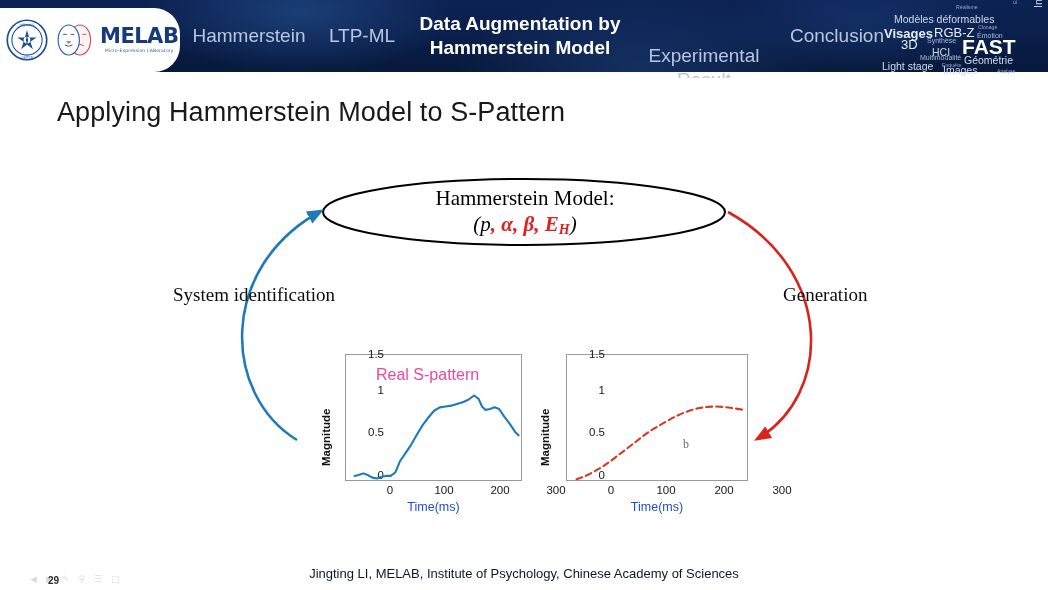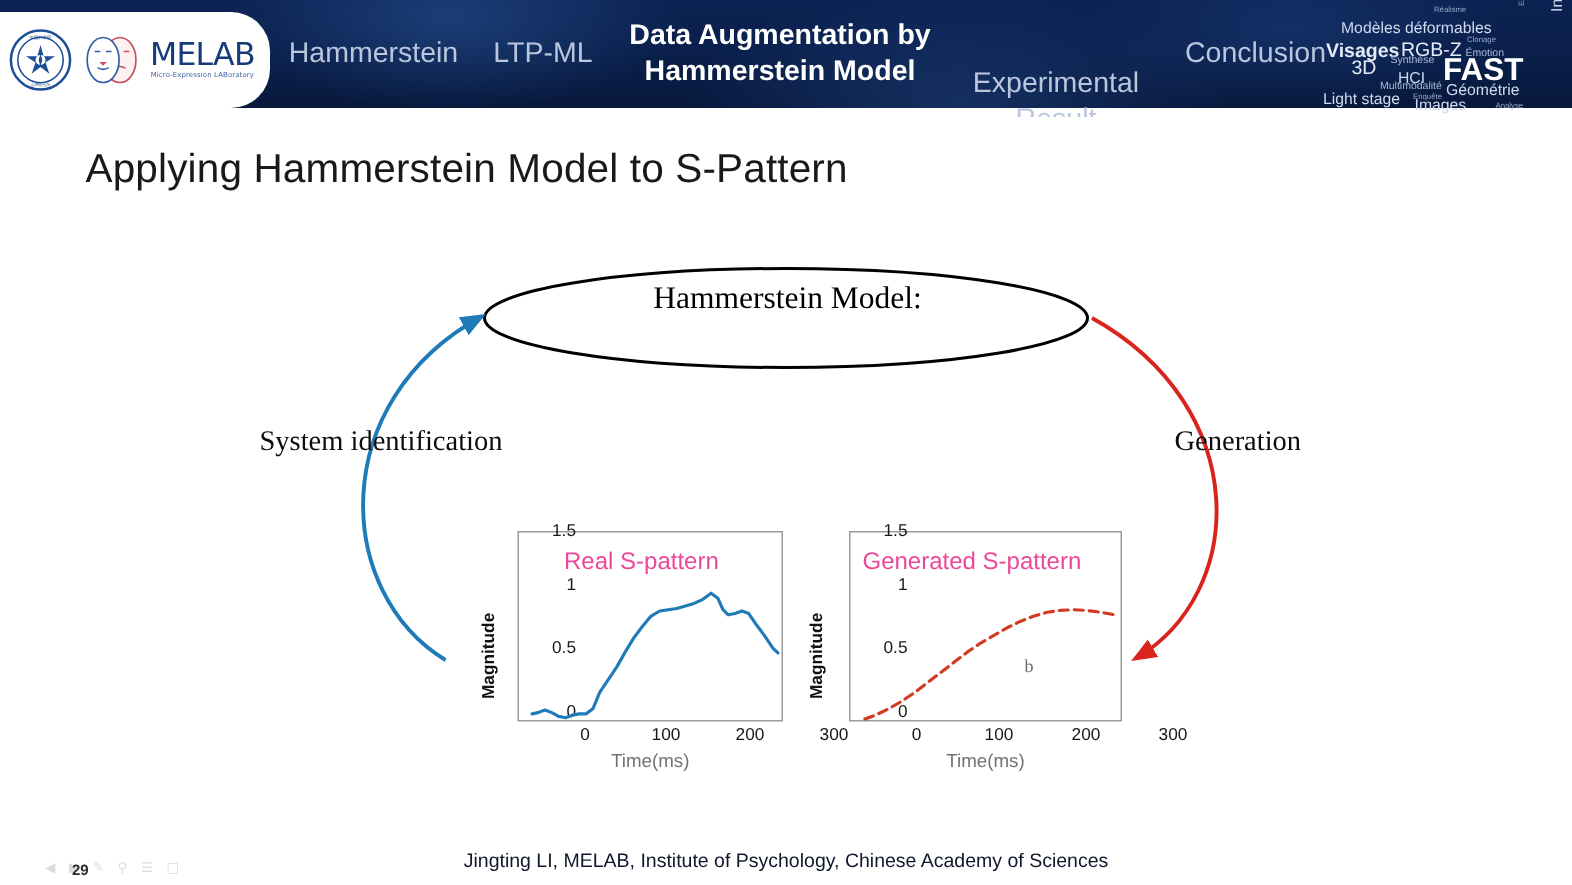--- a/index.html
+++ b/index.html
@@ -59,21 +59,21 @@
   }
   #melab-text {
     margin-left: 5px;
     display: flex;
     flex-direction: column;
     align-items: center;
     line-height: 1;
   }
   #melab-word {
     font-family: "DejaVu Sans", sans-serif;
-    font-weight: normal;
+    font-weight: bold;
     font-size: 21px;
     letter-spacing: -0.5px;
     color: #173a7a;
   }
   #melab-sub {
     font-family: "DejaVu Sans", sans-serif;
     font-size: 4.6px;
     letter-spacing: 0.1px;
     color: #3a5f9e;
     margin-top: 2px;
@@ -198,21 +198,21 @@
     font-size: 11.5px;
     font-weight: bold;
     color: #111111;
     transform: rotate(-90deg);
     transform-origin: left top;
     white-space: nowrap;
   }
   .xlabel {
     position: absolute;
     font-size: 12.5px;
-    color: #737373;
+    color: #1d4ed8;
     white-space: nowrap;
     text-align: center;
   }
   .chart-title {
     position: absolute;
     font-size: 16px;
     color: #ec4899;
     white-space: nowrap;
   }
   #title-left  { left: 58px; top: 18px; }
@@ -348,20 +348,21 @@
     </marker>
   </defs>
 
   <path d="M 297 440 C 223 395, 217 268, 321 211" fill="none" stroke="#1f7ab8" stroke-width="2.6" marker-end="url(#arrow-blue)"></path>
 
   <path d="M 728 212 C 836 272, 831 396, 757 439" fill="none" stroke="#d8241c" stroke-width="2.6" marker-end="url(#arrow-red)"></path>
 </svg>
 
 <div id="ellipse-label">
   <div>Hammerstein Model:</div>
+  <div class="formula"><span>(</span><span>p</span><span class="redsym">, </span><span class="redsym">α</span><span class="redsym">, </span><span class="redsym">β</span><span class="redsym">, </span><span class="redsym">E</span><span class="redsym sub">H</span><span>)</span></div>
 </div>
 
 <div class="arc-label" id="label-sysid">System identification</div>
 <div class="arc-label" id="label-gen">Generation</div>
 
 <div class="chart" id="chart-left">
   <div class="plot-box"></div>
 
   <div class="chart-title" id="title-left">Real S-pattern</div>
 
@@ -379,21 +380,20 @@
   <div class="xlabel" style="left:27px; top:152px; width:177px;">Time(ms)</div>
 
   <svg id="svg-left" style="position:absolute; left:27px; top:6px; width:177px; height:127px;" viewBox="0 0 177 127" preserveAspectRatio="none">
       <polyline points="9.71,121.92 13.70,121.07 18.27,119.38 22.84,121.07 27.41,123.61 31.97,124.46 36.54,122.77 41.11,121.92 45.68,121.92 50.25,118.53 54.81,107.53 60.52,99.06 66.23,90.59 71.94,80.43 77.65,71.12 83.36,63.50 89.07,56.73 94.78,53.34 100.49,52.49 106.20,51.65 111.91,49.95 117.62,48.26 123.33,45.72 129.04,41.49 133.61,44.87 137.03,52.49 140.46,55.88 145.03,55.03 149.59,53.34 154.16,55.03 158.73,61.81 164.44,69.43 170.15,77.89 173.57,81.28" fill="none" stroke="#1f7ab8" stroke-width="2.1" stroke-linejoin="round" stroke-linecap="round"></polyline>
     </svg>
 </div>
 
 <div class="chart" id="chart-right">
   <div class="plot-box"></div>
 
-  <div class="chart-title" id="title-right">Generated S-pattern</div>
 
   <div class="ylabel" style="left:2px; top:118px;">Magnitude</div>
   <div class="ytick" style="left:0px; top:0px; width:24px;">1.5</div>
   <div class="ytick" style="left:0px; top:36px; width:24px;">1</div>
   <div class="ytick" style="left:0px; top:78px; width:24px;">0.5</div>
   <div class="ytick" style="left:0px; top:121px; width:24px;">0</div>
 
   <div class="xtick" style="left:24px; top:136px; width:12px; text-align:center;">0</div>
   <div class="xtick" style="left:73px; top:136px; width:24px; text-align:center;">100</div>
   <div class="xtick" style="left:131px; top:136px; width:24px; text-align:center;">200</div>

